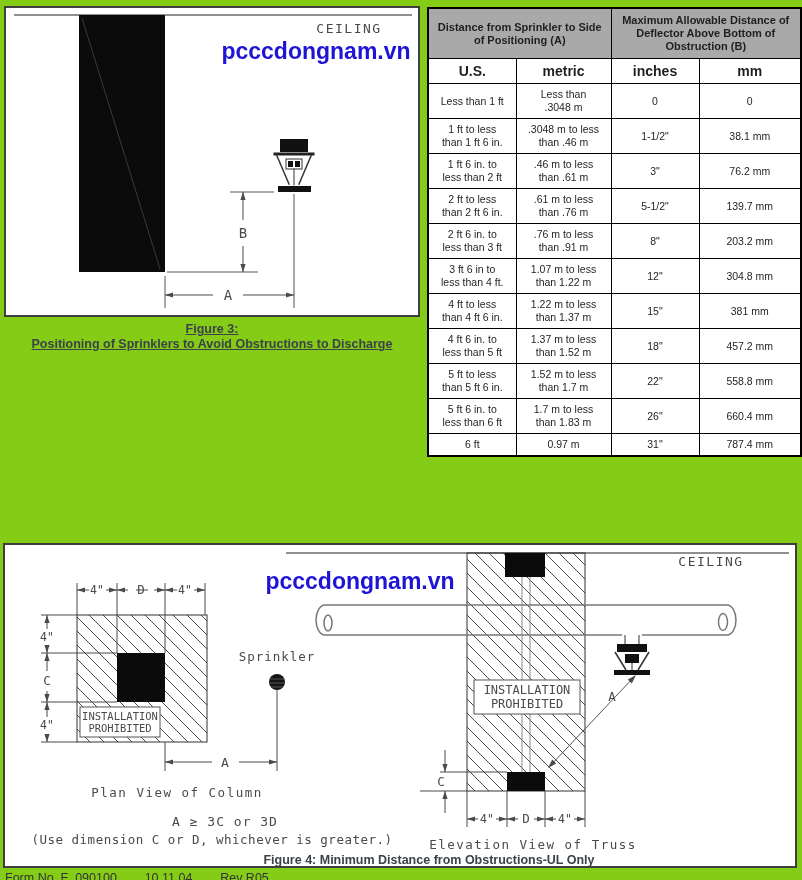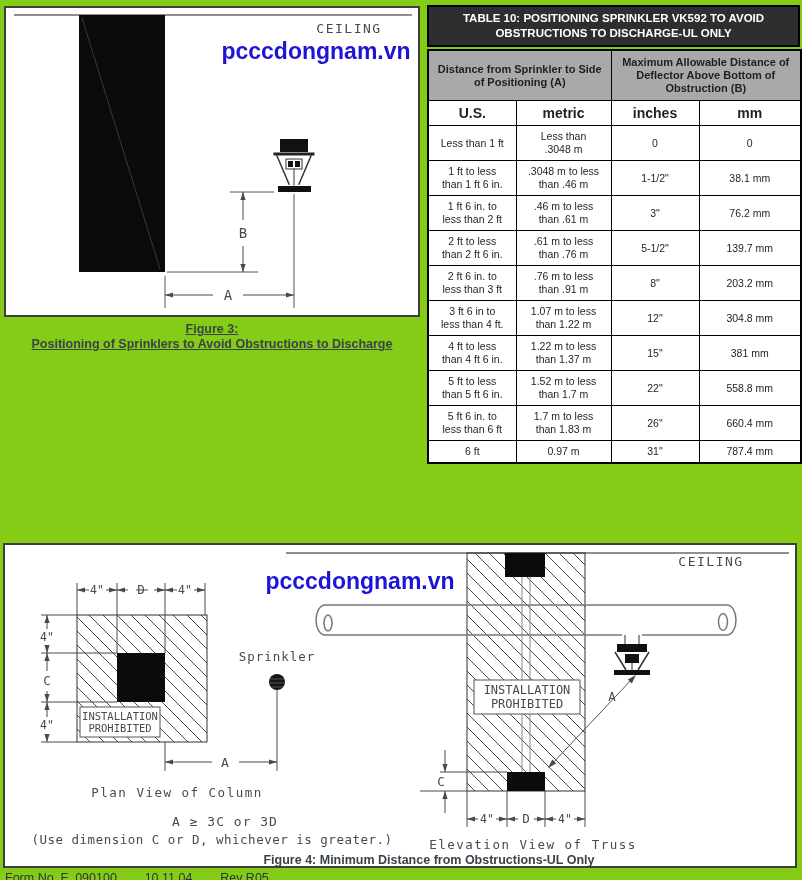--- a/index.html
+++ b/index.html
@@ -109,21 +109,20 @@
       <text x="222" y="292" class="cad" font-size="14" text-anchor="middle">A</text>
     </svg>
   </div>
 
   <div class="fig3-caption">
     <div>Figure 3:</div>
     <div>Positioning of Sprinklers to Avoid Obstructions to Discharge</div>
   </div>
 
   <div class="tbl-wrap">
-    <div class="tbl-title">TABLE 10: POSITIONING SPRINKLER VK592 TO AVOID OBSTRUCTIONS TO DISCHARGE-UL ONLY</div>
     <table class="spec">
       <colgroup>
           <col style="width:88px">
           <col style="width:95px">
           <col style="width:88px">
           <col style="width:102px">
         </colgroup>
       <thead>
         <tr>
           <th class="grp" colspan="2">Distance from Sprinkler to Side of Positioning (A)</th>
@@ -186,20 +185,28 @@
           </tr>
           <tr>
             <td>4 ft to less
 than 4 ft 6 in.</td>
             <td>1.22 m to less
 than 1.37 m</td>
             <td>15"</td>
             <td>381 mm</td>
           </tr>
           <tr>
+            <td>4 ft 6 in. to
+less than 5 ft</td>
+            <td>1.37 m to less
+than 1.52 m</td>
+            <td>18"</td>
+            <td>457.2 mm</td>
+          </tr>
+          <tr>
             <td>5 ft to less
 than 5 ft 6 in.</td>
             <td>1.52 m to less
 than 1.7 m</td>
             <td>22"</td>
             <td>558.8 mm</td>
           </tr>
           <tr>
             <td>5 ft 6 in. to
 less than 6 ft</td>

